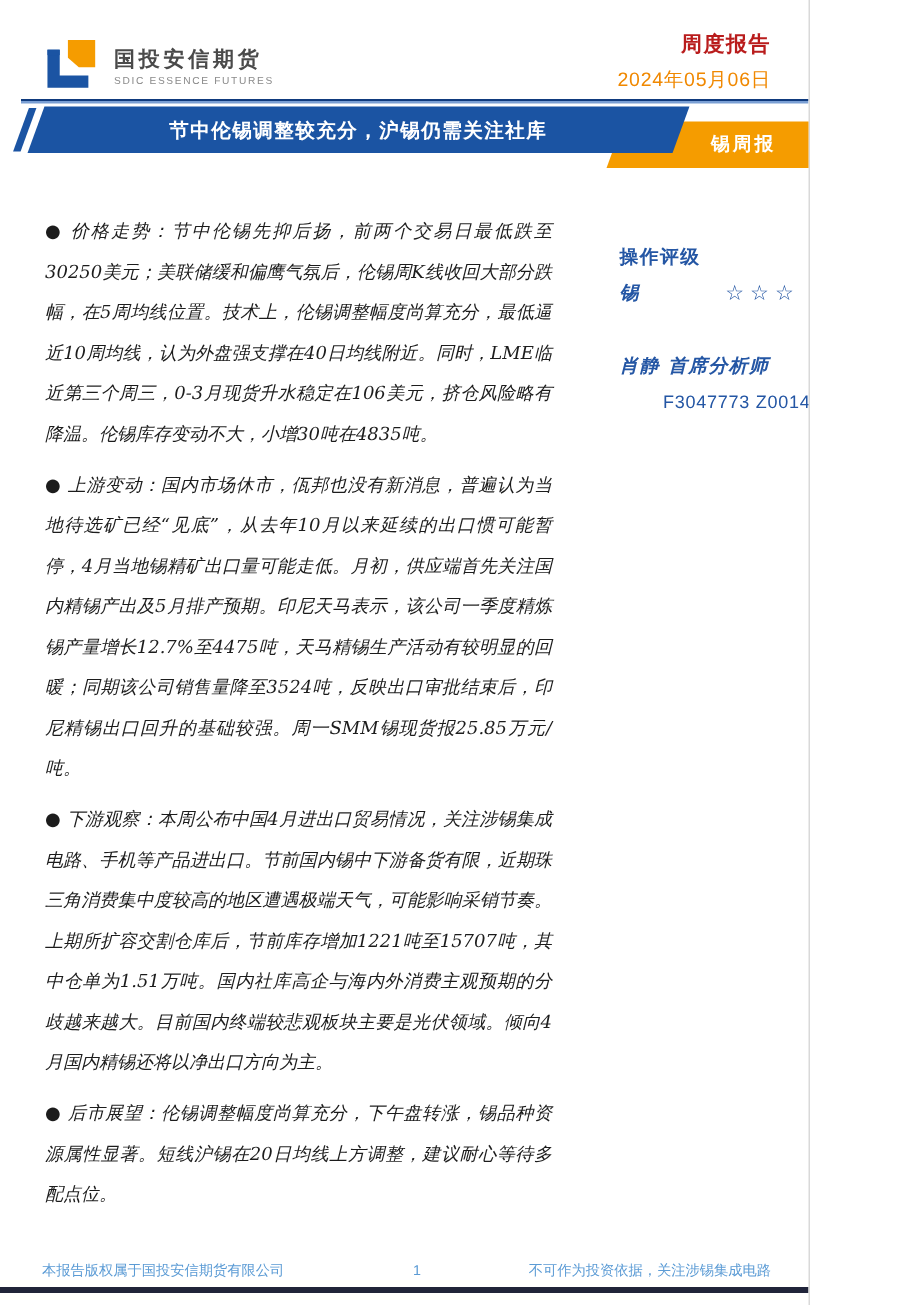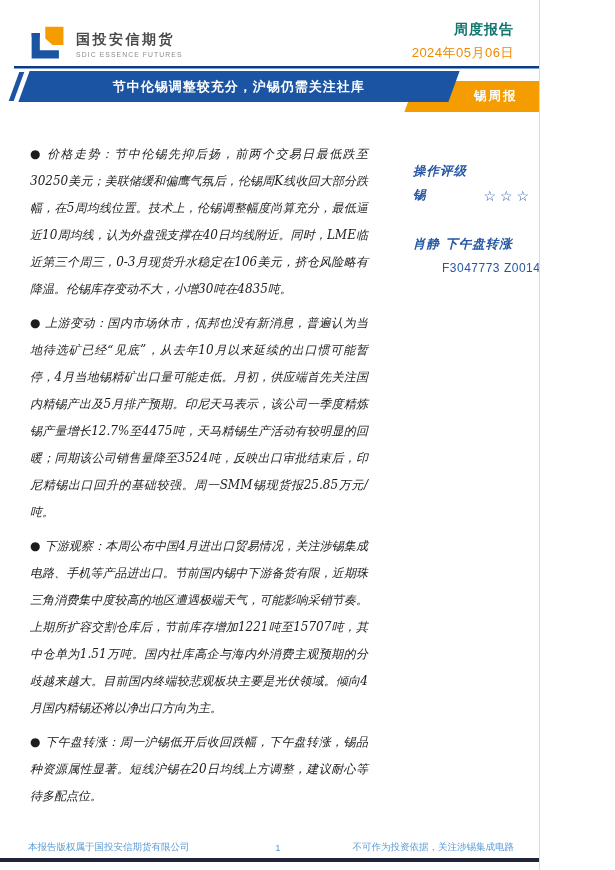--- a/index.html
+++ b/index.html
@@ -18,21 +18,21 @@
     position:relative;width:539px;height:870px;background:#fff;
     outline:1px solid #d9d9d9;overflow:hidden;
   }
 
   
   .logo-group{position:absolute;top:24px;left:28px;display:flex;align-items:center;}
   .logo-icon{width:40px;height:40px;margin-right:8px;}
   .logo-text .cn{font-size:14px;font-weight:bold;color:var(--logo-gray);letter-spacing:2.5px;}
   .logo-text .en{font-size:6.8px;color:#8a8a8a;letter-spacing:1.1px;margin-top:2px;}
   .report-meta{position:absolute;top:21px;right:25px;text-align:right;}
-  .report-type{font-size:14px;font-weight:bold;color:#0f766e;letter-spacing:1px;}
+  .report-type{font-size:14px;font-weight:bold;color:#b91c1c;letter-spacing:1px;}
   .report-date{font-size:13px;font-weight:normal;color:#f08800;margin-top:5px;letter-spacing:0.5px;}
   .header-rule{
     position:absolute;top:66px;left:14px;right:0;height:3px;
     background:linear-gradient(to bottom,#0f3a7d 0 55%,#7a9fd4 55% 100%);
   }
 
   
   .title-banner{
     position:absolute;top:71px;left:24px;width:430px;height:31px;
     background:var(--brand-blue);transform:skewX(-20deg);z-index:2;
@@ -61,21 +61,21 @@
     position:absolute;top:141px;left:30px;width:338px;
     font-family:"DejaVu Serif","Liberation Serif",serif;
     font-style:italic;
     font-size:12px;line-height:27px;color:var(--body-text);
     text-align:justify;
   }
   .report-body p{margin-bottom:7px;}
 
   
   .sidebar{position:absolute;top:163px;left:413px;width:180px;color:var(--accent-blue);}
-  .rating-label{font-size:12.5px;font-weight:bold;font-style:italic;letter-spacing:1px;
+  .rating-label{font-size:12.5px;font-weight:bold;letter-spacing:1px;
     font-family:"DejaVu Serif","Liberation Serif",serif;}
   .rating-row{display:flex;align-items:center;margin-top:7px;}
   .instrument{font-size:12.5px;font-weight:bold;font-style:italic;
     font-family:"DejaVu Serif","Liberation Serif",serif;}
   .stars{margin-left:58px;font-size:14px;letter-spacing:4px;color:var(--accent-blue);}
   .analyst-name{margin-top:32px;font-size:12.5px;font-weight:bold;font-style:italic;letter-spacing:1px;
     font-family:"DejaVu Serif","Liberation Serif",serif;}
   .analyst-codes{margin-top:8px;font-size:12px;letter-spacing:0.5px;margin-left:29px;}
 
   
@@ -116,30 +116,30 @@
   </div>
   <div class="tag-banner">
     <span class="t">锡周报</span>
   </div>
   <div class="banner-accent-right"></div>
 
   <div class="report-body">
       <p>● 价格走势：节中伦锡先抑后扬，前两个交易日最低跌至30250美元；美联储缓和偏鹰气氛后，伦锡周K线收回大部分跌幅，在5周均线位置。技术上，伦锡调整幅度尚算充分，最低逼近10周均线，认为外盘强支撑在40日均线附近。同时，LME临近第三个周三，0-3月现货升水稳定在106美元，挤仓风险略有降温。伦锡库存变动不大，小增30吨在4835吨。</p>
       <p>● 上游变动：国内市场休市，佤邦也没有新消息，普遍认为当地待选矿已经“见底”，从去年10月以来延续的出口惯可能暂停，4月当地锡精矿出口量可能走低。月初，供应端首先关注国内精锡产出及5月排产预期。印尼天马表示，该公司一季度精炼锡产量增长12.7%至4475吨，天马精锡生产活动有较明显的回暖；同期该公司销售量降至3524吨，反映出口审批结束后，印尼精锡出口回升的基础较强。周一SMM锡现货报25.85万元/吨。</p>
       <p>● 下游观察：本周公布中国4月进出口贸易情况，关注涉锡集成电路、手机等产品进出口。节前国内锡中下游备货有限，近期珠三角消费集中度较高的地区遭遇极端天气，可能影响采销节奏。上期所扩容交割仓库后，节前库存增加1221吨至15707吨，其中仓单为1.51万吨。国内社库高企与海内外消费主观预期的分歧越来越大。目前国内终端较悲观板块主要是光伏领域。倾向4月国内精锡还将以净出口方向为主。</p>
-      <p>● 下午盘转涨：周一沪锡低开后收回跌幅，下午盘转涨，锡品种资源属性显著。短线沪锡在20日均线上方调整，建议耐心等待多配点位。</p>
+      <p>● 后市展望：伦锡调整幅度尚算充分，下午盘转涨，锡品种资源属性显著。短线沪锡在20日均线上方调整，建议耐心等待多配点位。</p>
     </div>
 
   <div class="sidebar">
     <div class="rating-label">操作评级</div>
     <div class="rating-row">
       <span class="instrument">锡</span>
       <span class="stars">☆☆☆</span>
     </div>
-    <div class="analyst-name">肖静 下午盘转涨</div>
+    <div class="analyst-name">肖静 首席分析师</div>
     <div class="analyst-codes">F3047773 Z0014087</div>
   </div>
 
   <div class="footer">
     <span class="left">本报告版权属于国投安信期货有限公司</span>
     <span class="center">1</span>
     <span class="right">不可作为投资依据，关注涉锡集成电路</span>
   </div>
   <div class="bottom-bar"></div>
 

